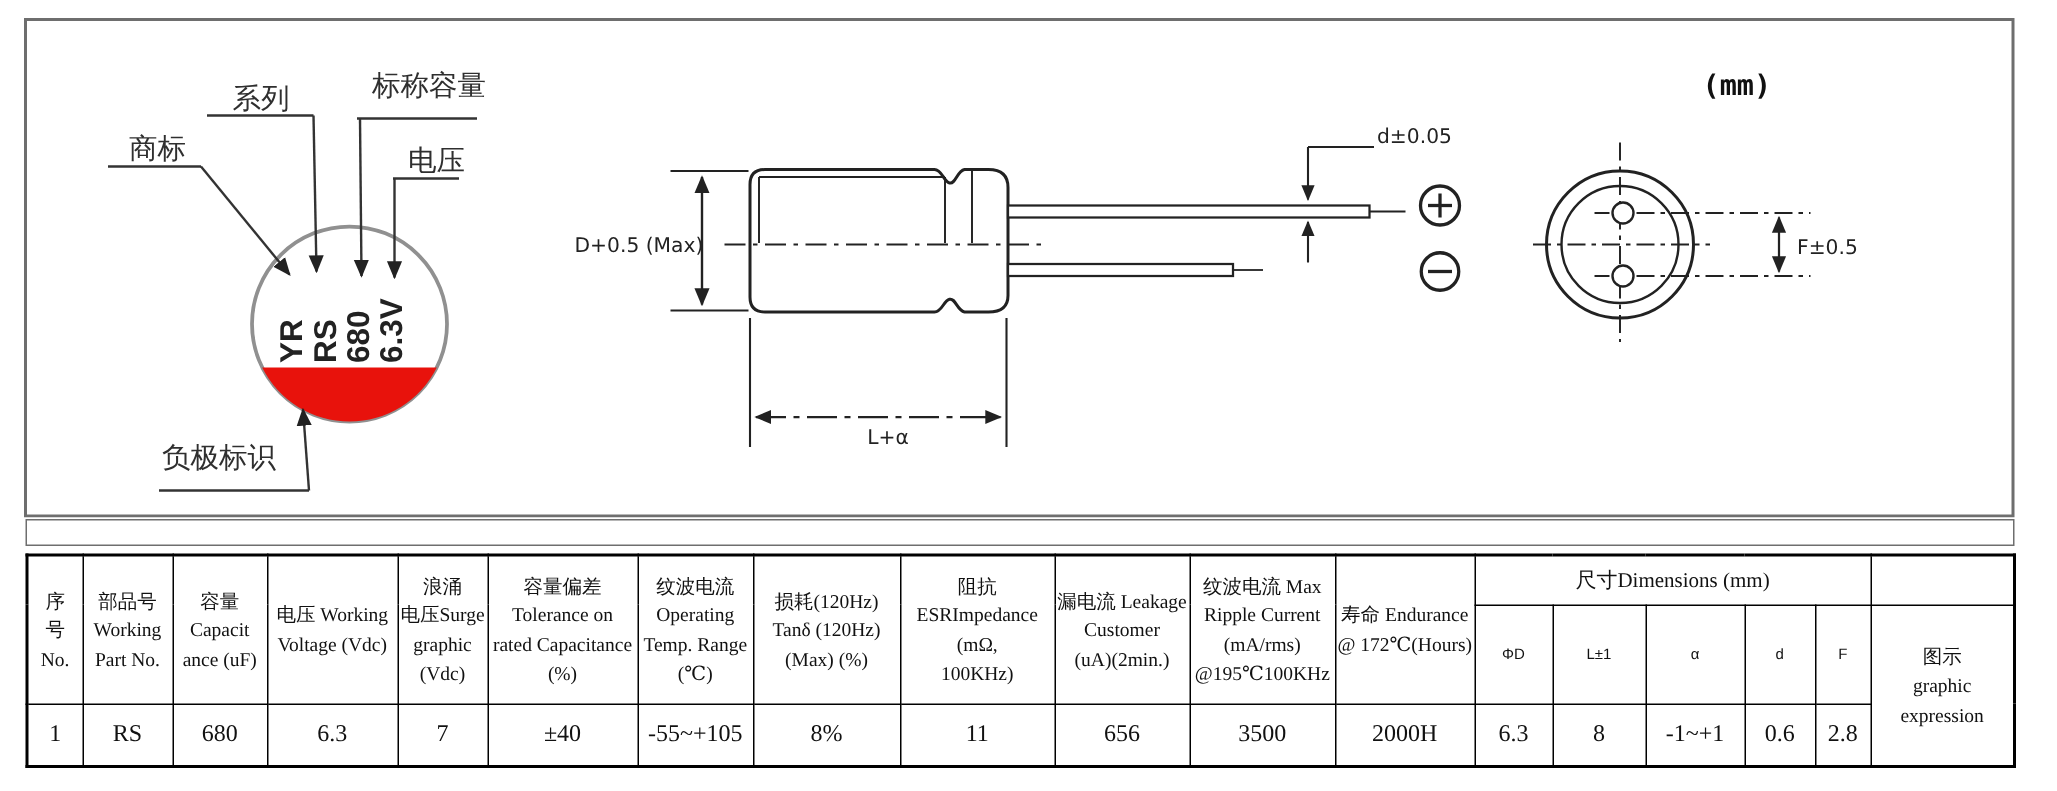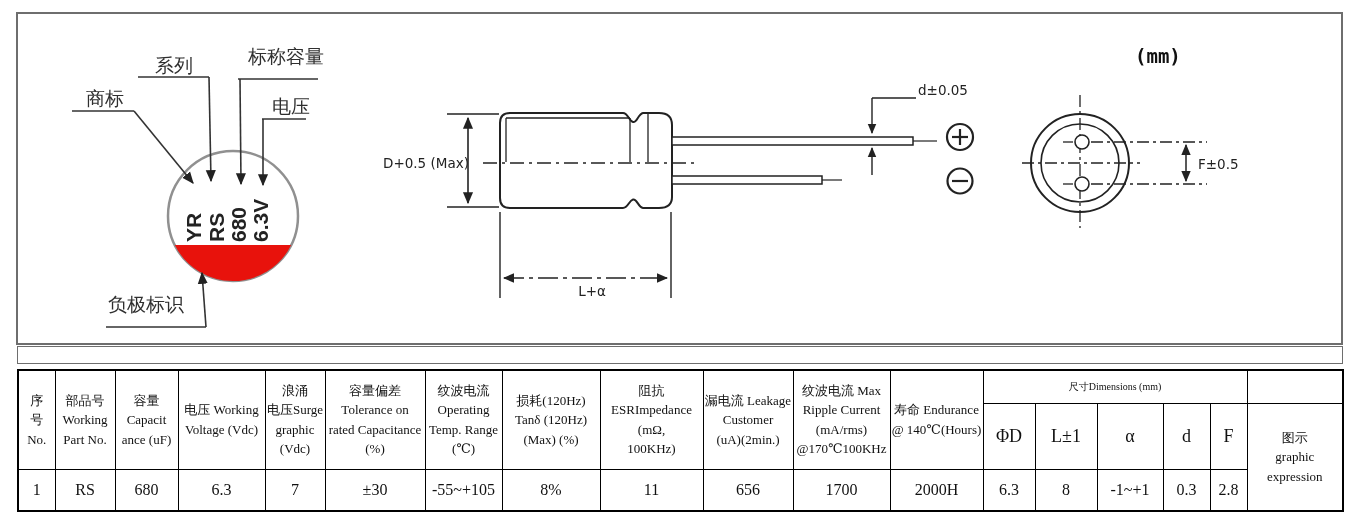--- a/index.html
+++ b/index.html
@@ -7,22 +7,22 @@
           font-family:"DejaVu Sans","Liberation Sans",sans-serif;}
   .diagram-svg{position:absolute;left:0;top:0;}
   .spacer-box{position:absolute;left:17px;top:346px;width:1324px;height:16px;
               border:1px solid #6e6e6e;background:#fff;}
   table.spec{position:absolute;left:17px;top:369px;width:1327px;table-layout:fixed;
              border-collapse:collapse;border:2px solid #000;background:#fff;}
   table.spec th,table.spec td{border:1px solid #000;padding:0;text-align:center;
              vertical-align:middle;font-weight:normal;color:#111;}
   .hd{font-family:"Liberation Serif","DejaVu Serif",serif;font-size:13px;line-height:1.5;
       white-space:pre-line;}
-  .grp{font-family:"Liberation Serif","DejaVu Serif",serif;font-size:10px;margin-top:28px;}
-  .sub{font-family:Liberation Serif, serif;font-size:18px;margin-left:45px;}
+  .grp{font-family:"Liberation Serif","DejaVu Serif",serif;font-size:14px;margin-top:28px;}
+  .sub{font-family:Liberation Sans, sans-serif;font-size:10px;margin-left:45px;}
   .val{font-family:"Liberation Serif","DejaVu Serif",serif;font-size:16px;}
   .ra{height:33px}.rb{height:66px}.rc{height:42px}
   text{fill:#222;}
   .cjk{font-size:19px;fill:#2f2f2f;}
   .dim{font-size:13.5px;fill:#222;}
   .mono{font-family:"DejaVu Sans Mono",monospace;font-size:19px;font-weight:600;fill:#111;}
   .print{font-family:"Liberation Sans","DejaVu Sans",sans-serif;font-weight:bold;font-size:21px;}
 </style>
 </head>
 <body>
@@ -188,50 +188,50 @@
       <th class="hd" rowspan="2">阻抗
 ESRImpedance
 (mΩ,
 100KHz)</th>
       <th class="hd" rowspan="2">漏电流 Leakage
 Customer
 (uA)(2min.)</th>
       <th class="hd" rowspan="2">纹波电流 Max
 Ripple Current
 (mA/rms)
-@170℃100KHz</th>
+@195℃100KHz</th>
       <th class="hd" rowspan="2">寿命 Endurance
-@ 140℃(Hours)</th>
+@ 172℃(Hours)</th>
       <th class="grp" colspan="5">尺寸Dimensions (mm)</th>
       <td></td>
     </tr>
     <tr class="rb">
       <th class="sub">ΦD</th>
       <th class="sub">L±1</th>
       <th class="sub">α</th>
       <th class="sub">d</th>
       <th class="sub">F</th>
       <td class="hd" rowspan="2">图示
 graphic
 expression</td>
     </tr>
     <tr class="rc">
       <td class="val">1</td>
       <td class="val">RS</td>
       <td class="val">680</td>
       <td class="val">6.3</td>
       <td class="val">7</td>
-      <td class="val">±30</td>
+      <td class="val">±40</td>
       <td class="val">-55~+105</td>
       <td class="val">8%</td>
       <td class="val">11</td>
       <td class="val">656</td>
-      <td class="val">1700</td>
+      <td class="val">3500</td>
       <td class="val">2000H</td>
       <td class="val">6.3</td>
       <td class="val">8</td>
       <td class="val">-1~+1</td>
-      <td class="val">0.3</td>
+      <td class="val">0.6</td>
       <td class="val">2.8</td>
     </tr>
   </tbody>
     </table>
 </div>
 
 </body></html>

